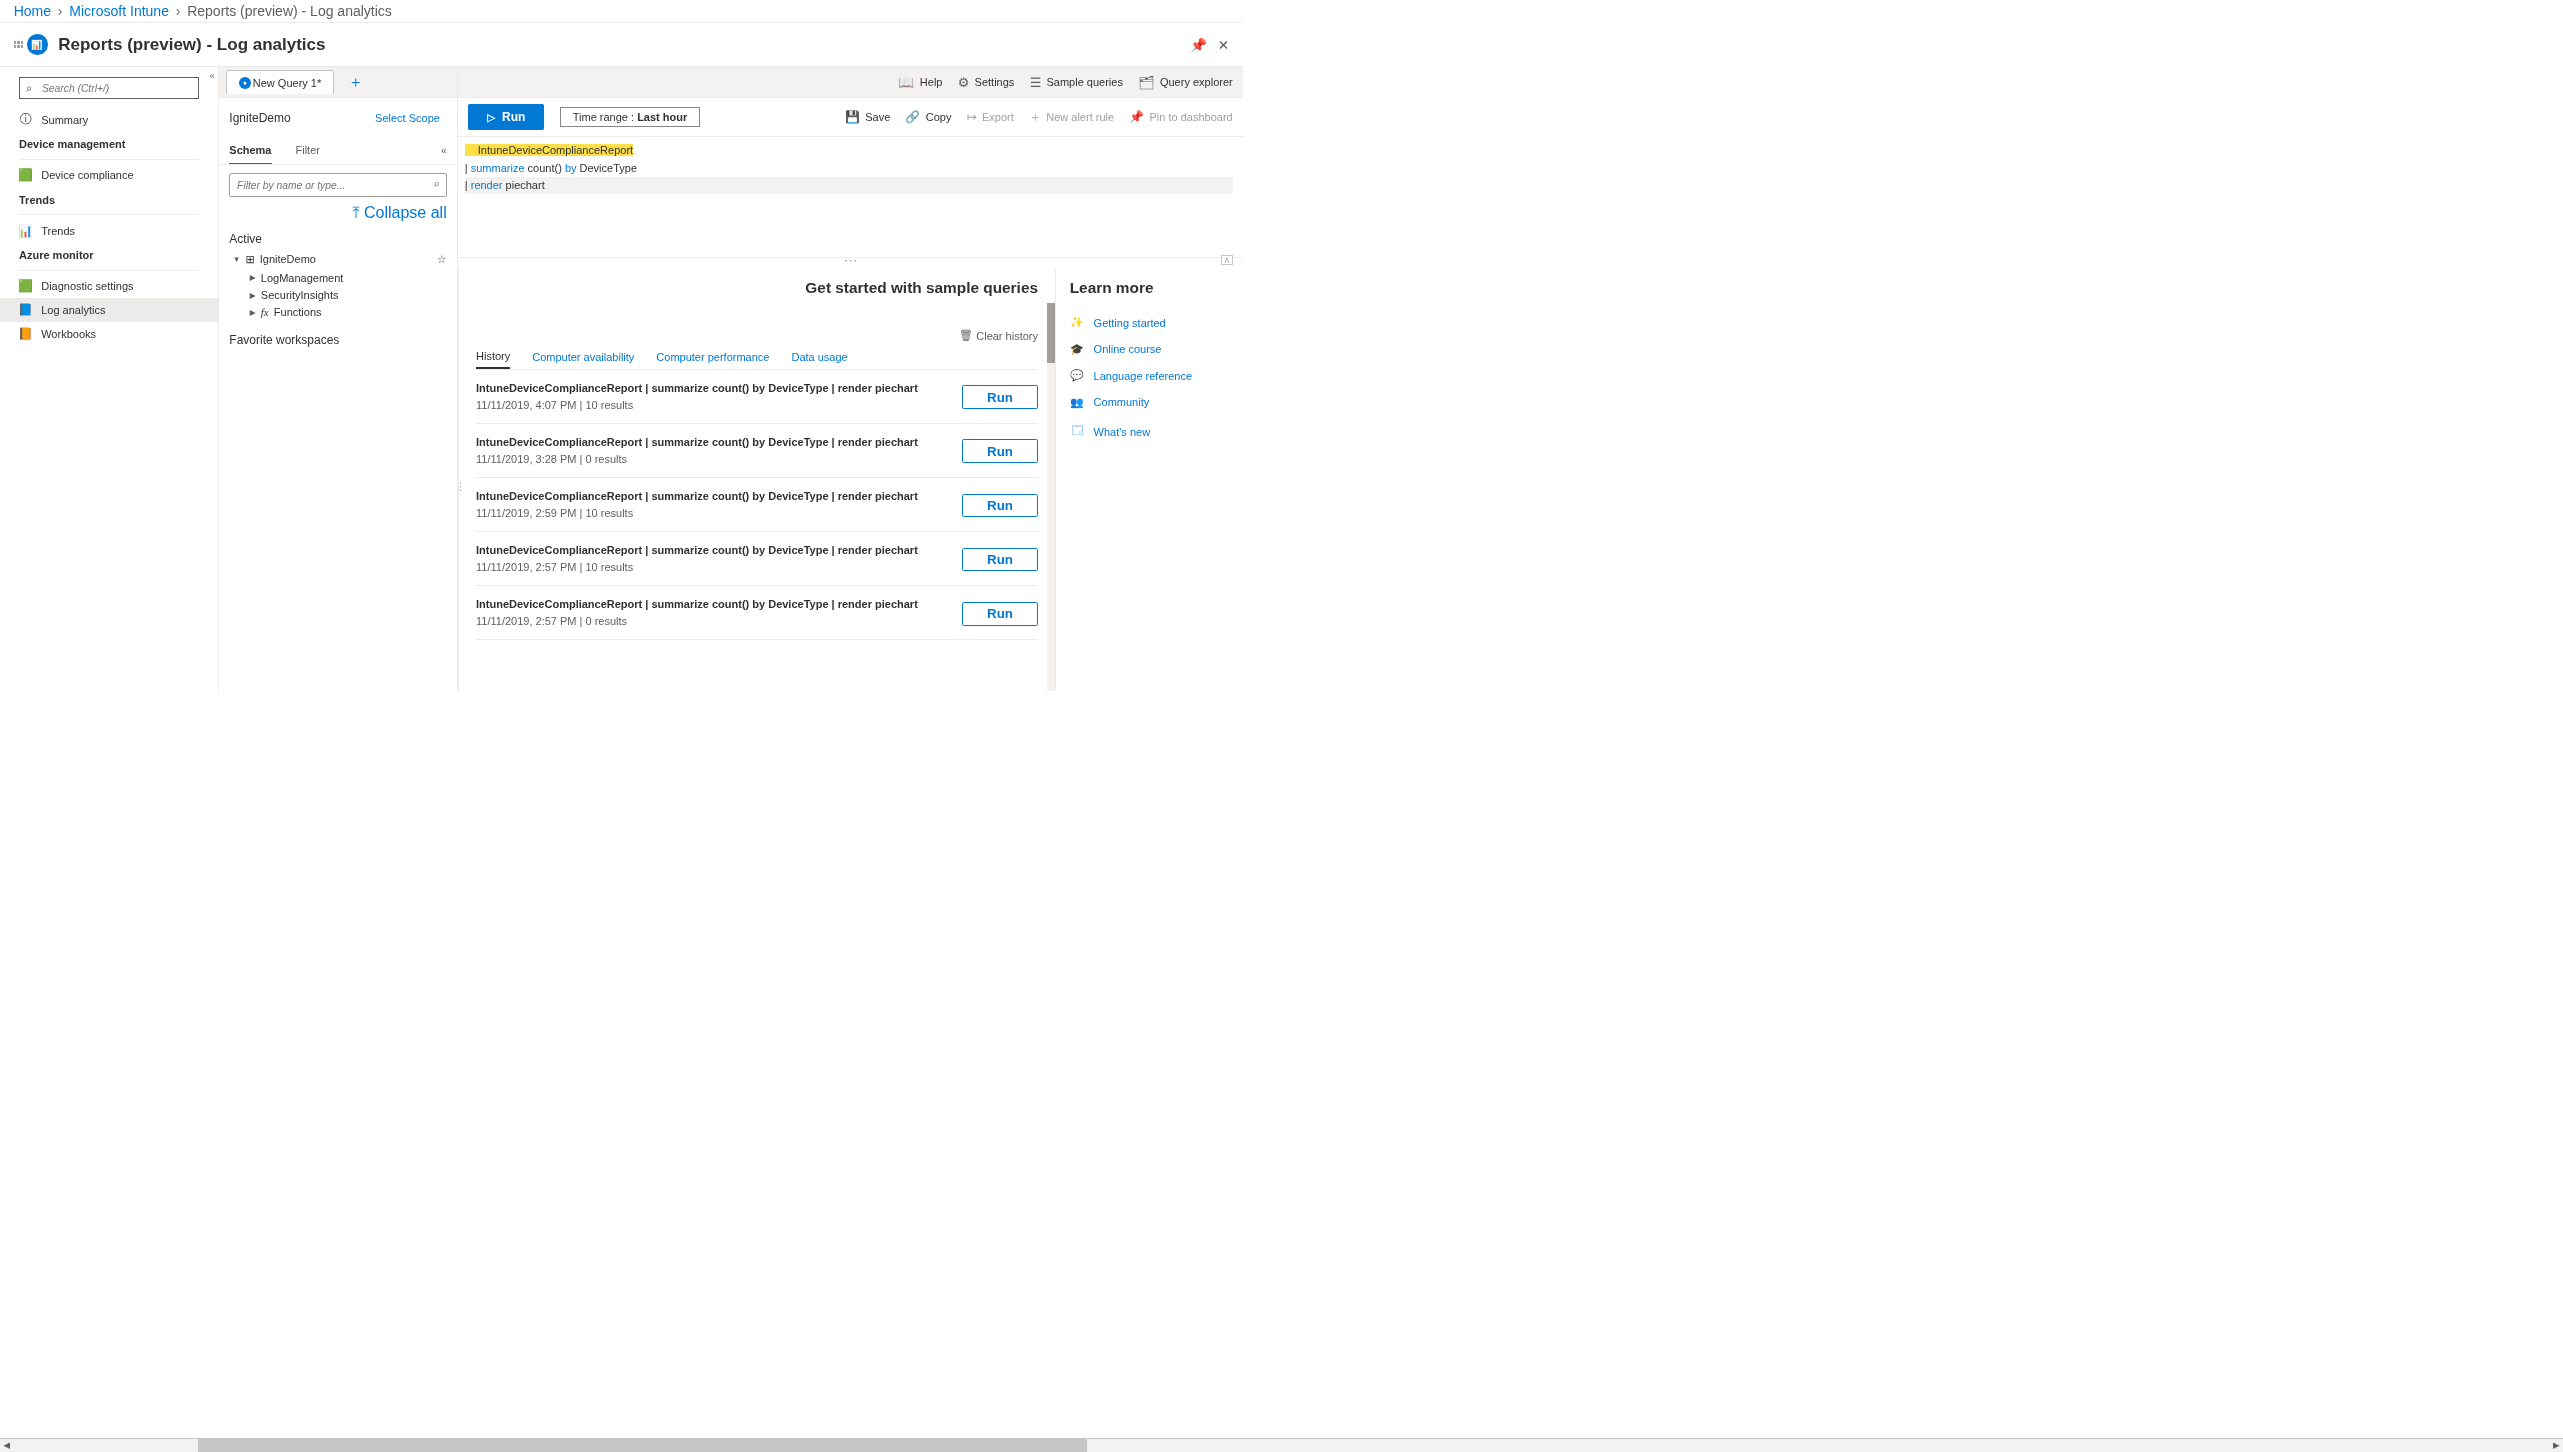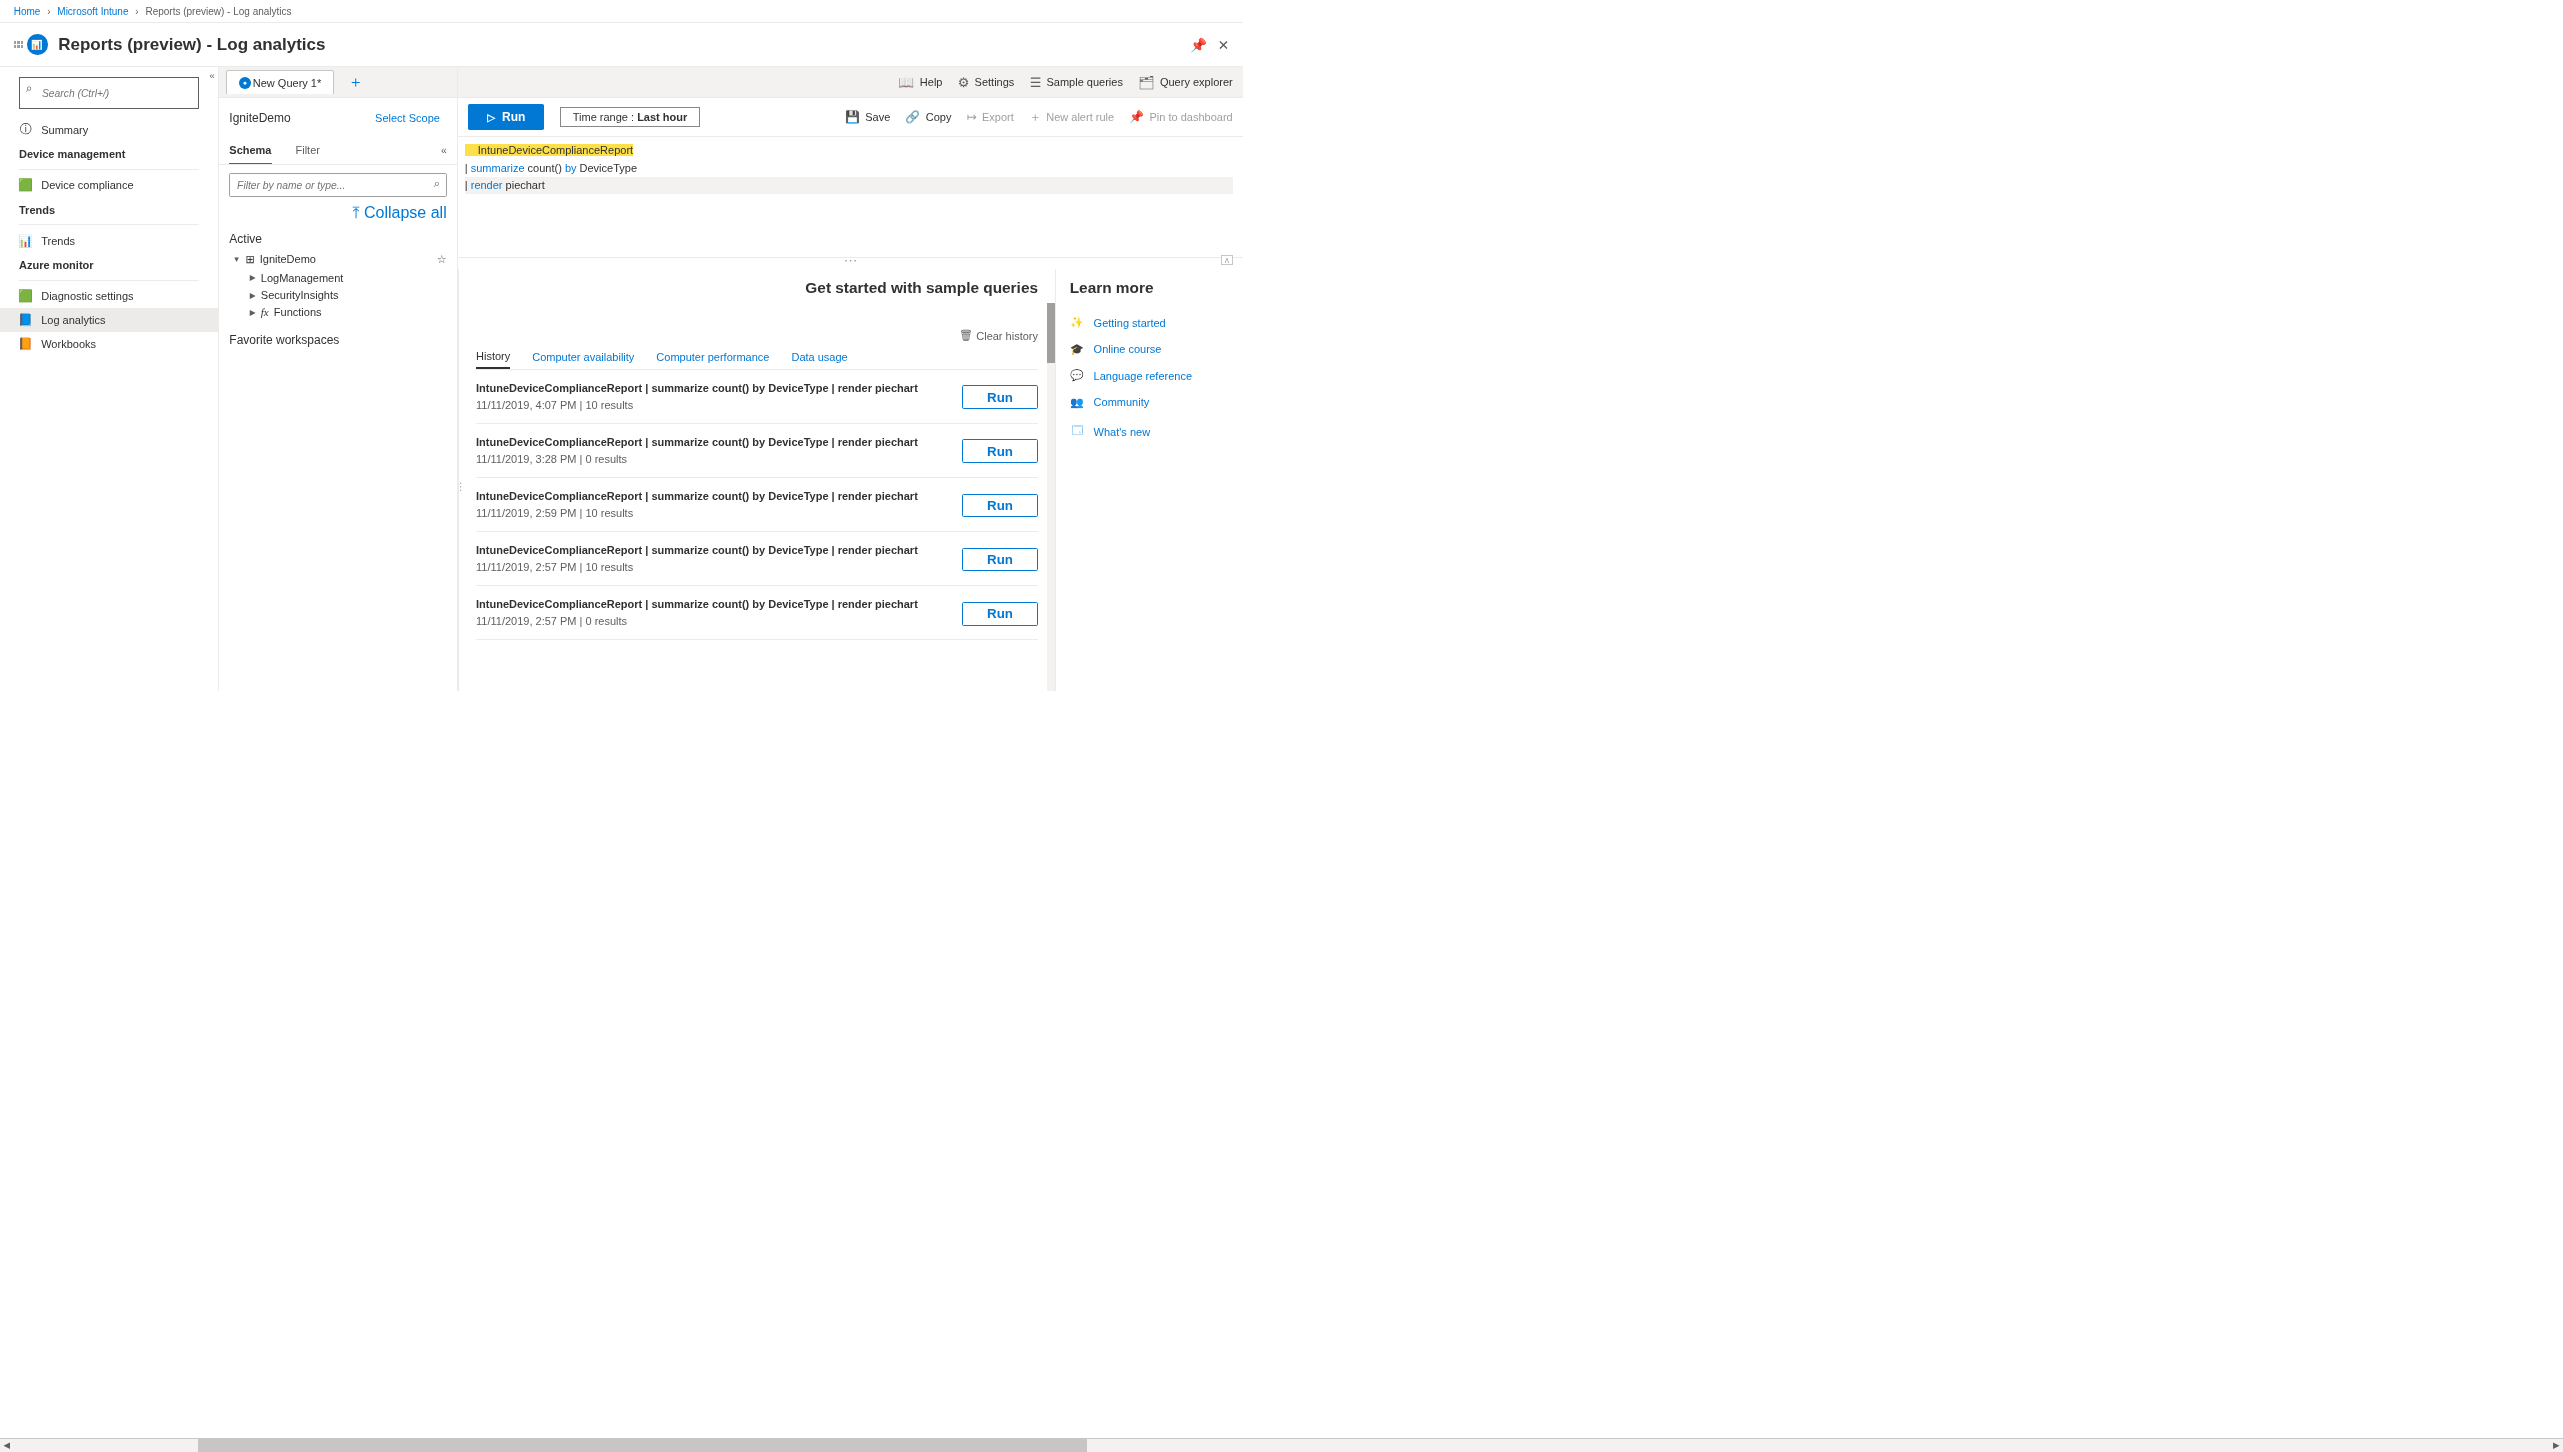--- a/index.html
+++ b/index.html
@@ -1,40 +1,40 @@
 <!DOCTYPE html>
 <html style="font-size:13.7px"><head>
 <meta charset="utf-8">
 <style>
   * { box-sizing: border-box; margin: 0; padding: 0; font-family: "Segoe UI", -apple-system, sans-serif; }
   body { background: #fff; color: #323130; font-size: 11px; width: 1243px; }
 
   
-  .breadcrumb { display: flex; align-items: center; gap: 6.8px; padding: 3.4px 13.7px; border-bottom: 0.9px solid #edebe9; height: 23px; font-size: 10px; }
+  .breadcrumb { display: flex; align-items: center; gap: 6.8px; padding: 3.4px 13.7px; border-bottom: 0.9px solid #edebe9; height: 23px; font-size: 14px; }
   .breadcrumb a { color: #0078d4; text-decoration: none; }
   .breadcrumb .sep { color: #666; }
   .breadcrumb .current { color: #605e5c; }
 
   
   .blade-header { display: flex; align-items: center; padding: 3.4px 13.7px; height: 44px; border-bottom: 0.9px solid #edebe9; }
   .blade-header .logo { width: 20.5px; height: 20.5px; border-radius: 50%; background: #0078d4; display: flex; align-items: center; justify-content: center; margin-right: 10.3px; color: #fff; font-weight: bold; font-size: 9.4px; }
   .blade-header .grip { width: 10.3px; height: 20.5px; margin-right: 3.4px; display: flex; flex-wrap: wrap; align-content: center; gap: 0.9px; }
   .blade-header .grip span { width: 2.6px; height: 2.6px; background: #a19f9d; }
   .blade-header h1 { font-size: 17px; font-weight: 600; flex: 1; }
   .blade-header .hdr-actions { display: flex; gap: 10.3px; font-size: 13.7px; color: #605e5c; }
   .blade-header .hdr-actions span { cursor: pointer; }
 
   
   .layout { display: flex; height: 624px; }
 
   
   .leftnav { width: 219px; border-right: 0.9px solid #edebe9; padding: 6.8px 0; position: relative; }
   .leftnav .collapse-arrow { position: absolute; top: 3.4px; right: 3.4px; font-size: 9.4px; color: #605e5c; cursor: pointer; }
   .leftnav .search { margin: 3.4px 19px 8.5px; }
-  .leftnav .search input { width: 100%; height: 32px; padding: 0 5.1px 0 22px; border: 0.9px solid #605e5c; font-style: italic; font-size: 10.3px; background: #fff; }
+  .leftnav .search input { width: 100%; height: 22px; padding: 0 5.1px 0 22px; border: 0.9px solid #605e5c; font-style: italic; font-size: 10.3px; background: #fff; }
   .leftnav .search-wrap { position: relative; }
   .leftnav .search-wrap::before { content: "⌕"; position: absolute; left: 6.8px; top: 3.4px; color: #605e5c; font-size: 12px; }
   .leftnav .group-h { font-weight: 600; font-size: 11px; padding: 6.8px 19px 5.1px; }
   .leftnav .item { display: flex; align-items: center; gap: 8.5px; padding: 5.1px 19px; cursor: pointer; }
   .leftnav .item.selected { background: #edebe9; }
   .leftnav .item .ico { width: 13.7px; height: 13.7px; display: inline-flex; align-items: center; justify-content: center; font-size: 12px; }
   .leftnav hr { border: none; border-top: 0.9px solid #edebe9; margin: 3.4px 19px; }
 
   
   .schemapane { width: 239px; border-right: 0.9px solid #edebe9; display: flex; flex-direction: column; }

